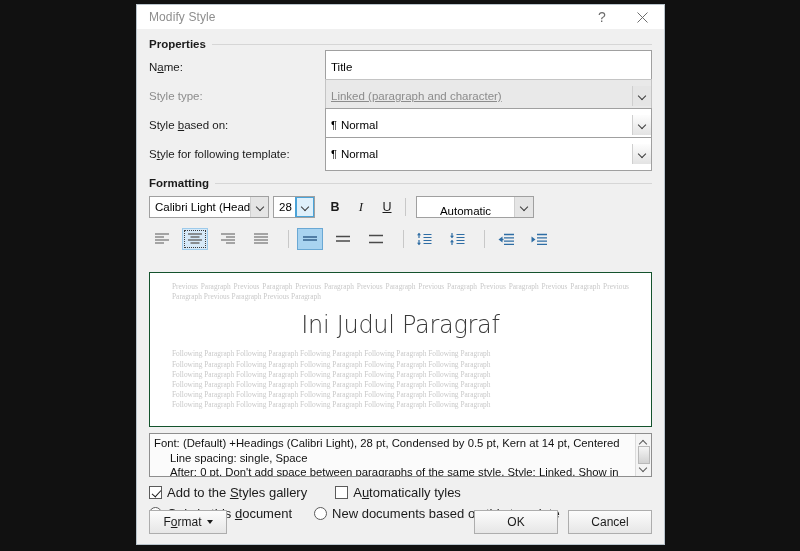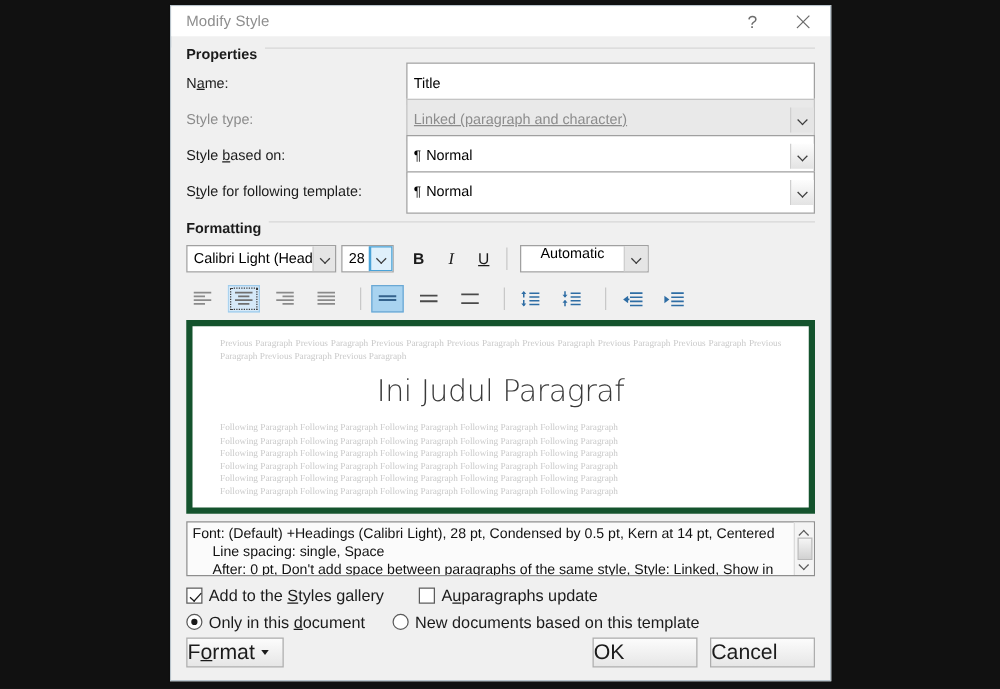--- a/index.html
+++ b/index.html
@@ -43,21 +43,21 @@
   .body-area {
     position: relative;
     padding: 0 12px;
     box-sizing: border-box;
     height: calc(100% - 33px);
     background: #f0f0f0;
   }
 
   
   .grp {
-    display: flex; 
+    display: flex; align-items: center;
     font-size: 11.5px; color: #1b1b1b; font-weight: bold;
     margin: 0; padding: 0;
   }
   .grp .cap { white-space: nowrap; padding-right: 6px; }
   .grp .rule { flex: 1; height: 1px; background: #d6d6d6; }
 
   
   .row { display: flex; align-items: center; height: 24px; margin-top: 5px; }
   .lbl {
     font-size: 11.5px; color: #1b1b1b;
@@ -112,23 +112,23 @@
   .biu {
     width: 24px; height: 24px; display:flex;
     align-items:center; justify-content:center;
     font-size: 12.5px; color:#1b1b1b; margin-left:2px;
   }
   .biu.b { font-weight:bold; }
   .biu.i { font-style:italic; font-family:"Liberation Serif", serif; font-size:13px; }
   .biu.u { text-decoration: underline; }
   .sep { width:1px; height:18px; background:#c8c8c8; margin:0 6px; }
   .colorbox {
-    width: 103px; height: 22px; box-sizing:border-box;
+    width: 118px; height: 22px; box-sizing:border-box;
     border:1px solid #a0a0a0; background:#fff;
-    display:flex; align-items:flex-start; margin-left:4px;
+    display:flex; align-items:flex-end; margin-left:4px;
     font-size:11.5px;
   }
   .colorbox .val { flex:1; text-align:center; }
 
   
   .parbar { display:flex; align-items:center; height:26px; margin-top:6px; }
   .pbtn {
     width: 26px; height: 22px; margin-right: 7px;
     display:flex; align-items:center; justify-content:center;
     box-sizing: border-box;
@@ -137,24 +137,24 @@
     background:#d6e9f8;
     box-shadow: inset 0 0 0 1px #9ecbeb;
     outline: 1px dotted #3b3b3b; outline-offset: -3px;
   }
   .pbtn.sel { background:#a8d3f0; box-shadow: inset 0 0 0 1px #6aa8d4; }
   .pbtn svg { display:block; }
   .pbtn.gap { margin-right: 14px; }
 
   
   .preview {
-    margin-top: 4px;
+    margin-top: 20px;
     height: 155px;
     background: #ffffff;
-    border: 5px solid #14532d;
+    border: 1px solid #14532d;
     box-sizing: border-box;
     overflow: hidden;
     position: relative;
   }
   .prev-prev, .prev-foll {
     font-family: "Liberation Serif", serif;
     font-size: 7.4px; line-height: 10.2px;
     color: #c9c9c9;
     padding: 0 22px;
     text-align: justify;
@@ -240,22 +240,22 @@
 
   
   .btnrow {
     position:absolute; left:12px; right:12px; bottom: 10px;
     display:flex; align-items:center;
   }
   .btn {
     height: 24px; box-sizing:border-box;
     border: 1px solid #adadad;
     background: linear-gradient(#fcfcfc,#e6e6e6);
-    font-size: 17px; color:#1b1b1b;
-    display:flex; align-items:center; 
+    font-size: 12px; color:#1b1b1b;
+    display:flex; align-items:center; justify-content:center;
   }
   .btn.format { width: 78px; }
   .btn.ok { width: 84px; margin-left:auto; }
   .btn.cancel { width: 84px; margin-left: 10px; }
   .caret-dn {
     width:0;height:0;margin-left:5px;
     border-left:3.5px solid transparent;border-right:3.5px solid transparent;
     border-top:4px solid #1b1b1b;
   }
 </style>
@@ -488,21 +488,21 @@
       </div>
 
       <div class="optrow">
         <div class="opt">
           <span class="cb checked"></span>
           <span><span>Add to the </span><u>S</u><span>tyles gallery</span></span>
         </div>
         <div class="spacer-lg"></div>
         <div class="opt">
           <span class="cb"></span>
-          <span><span>A</span><u>u</u><span>paragraphs update</span></span>
+          <span><span>A</span><u>u</u><span>tomatically tyles</span></span>
         </div>
       </div>
 
       <div class="optrow second">
         <div class="opt">
           <span class="rb checked"></span>
           <span><span>Only in this </span><u>d</u><span>ocument</span></span>
         </div>
         <div class="spacer-sm"></div>
         <div class="opt">

